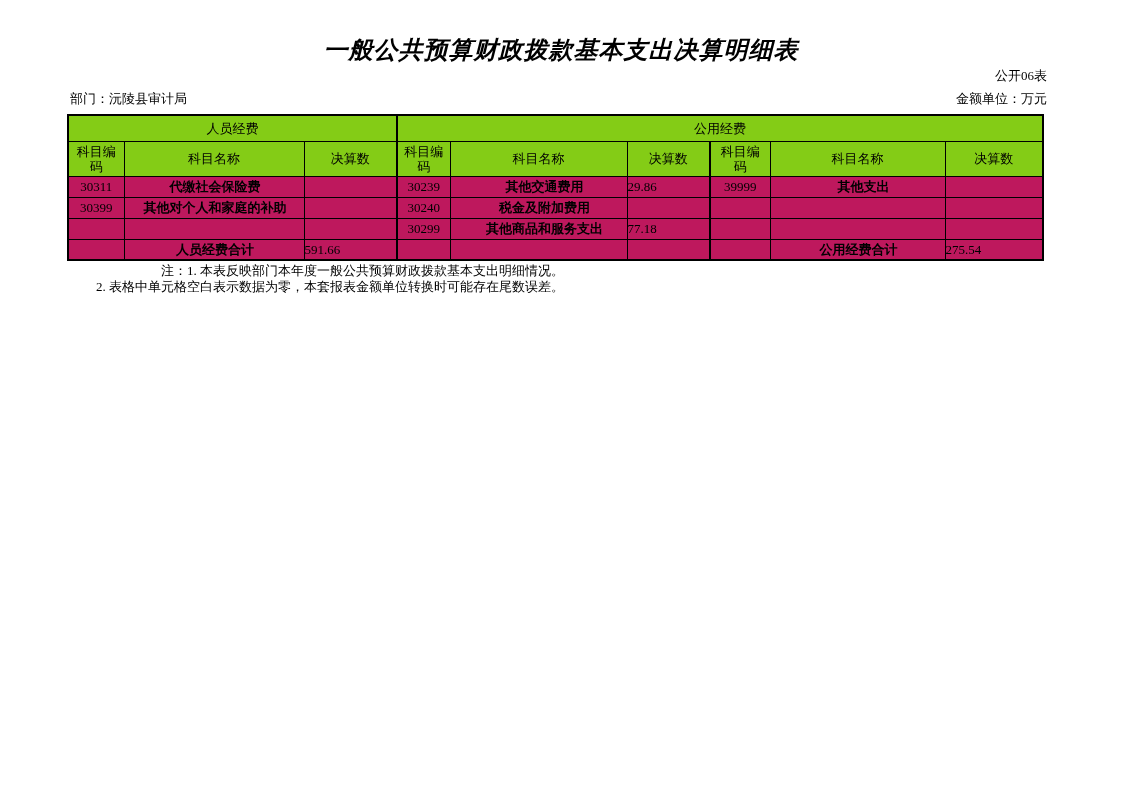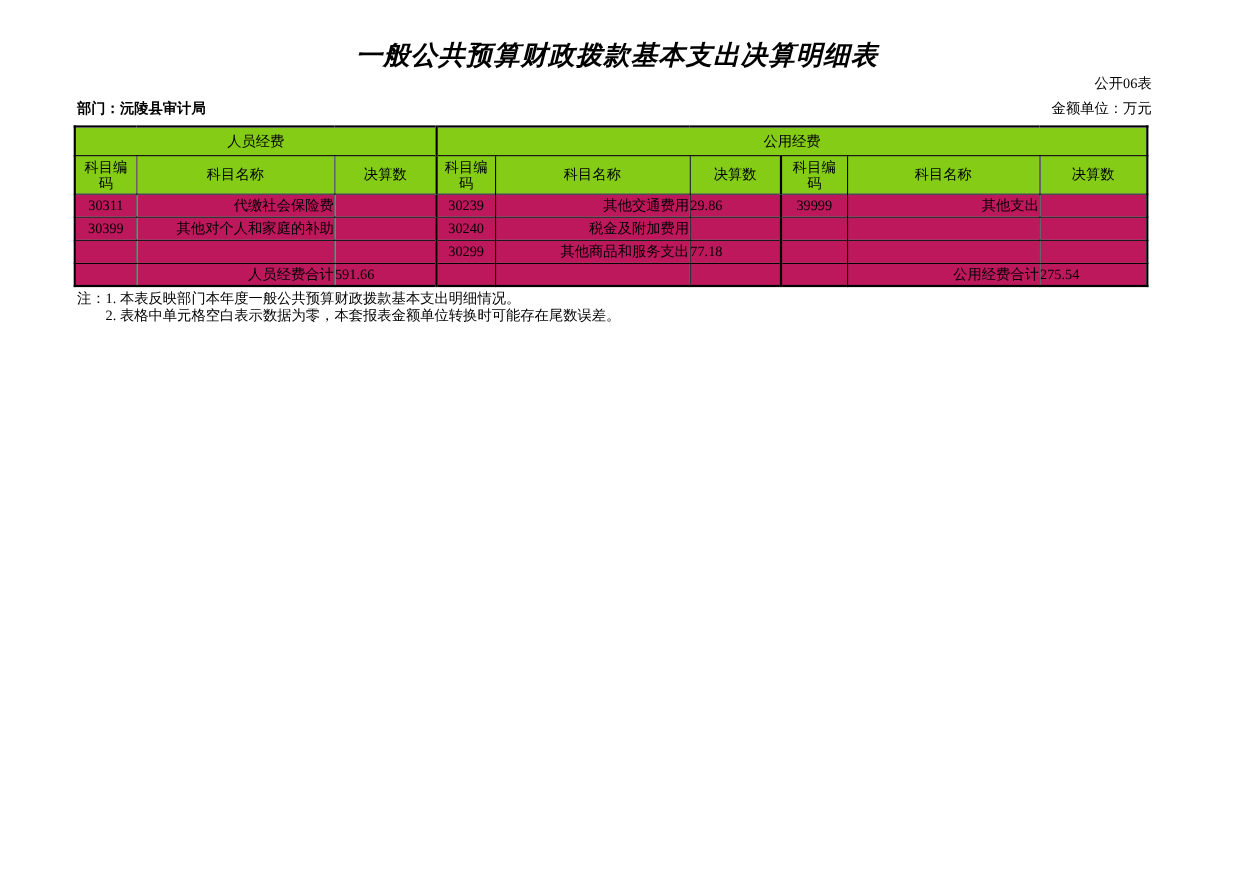--- a/index.html
+++ b/index.html
@@ -18,21 +18,20 @@
     text-align: center;
     font-size: 24px; font-weight: bold; letter-spacing: 1px; font-style: italic;
   }
   .table-code {
     position: absolute; top: 67px; right: 75px;
     font-size: 13px;
   }
   .meta-left {
     position: absolute; top: 90px; left: 70px;
     font-size: 13px;
-    font-weight: bold;
   }
   .meta-right {
     position: absolute; top: 90px; right: 75px;
     font-size: 13px;
   }
 
   table.main-table {
     position: absolute; top: 114px; left: 67px;
     width: 975px;
     border-collapse: collapse;
@@ -53,27 +52,27 @@
     text-align: center;
     padding: 0 2px;
   }
   .group-row th { height: 26px; }
   .col-head-row th { height: 35px; }
   .code-h span { display: inline-block; max-width: 3.2em; }
   .tl { border-left: 2px solid #000 !important; margin-left: 40px; }
 
   .main-table td { height: 21px; background: #be185d; }
   .c-code { text-align: center; }
-  .c-name { text-align: right; padding-left: 2px; }
+  .c-name { text-align: center; padding-left: 2px; font-weight: bold; }
   .c-name.indent { padding-left: 12px; }
   .c-num { text-align: left; padding-right: 4px; }
 
   .notes {
     position: absolute; top: 263px; left: 70px;
-    font-size: 13px; line-height: 16px;
+    font-size: 13px; line-height: 16px; text-align: right;
   }
   .note-line { white-space: nowrap; }
   .note-line.indent2 { padding-left: 26px; }
 </style>
 </head>
 <body>
 
 <div class="page">
 
   <div class="title">一般公共预算财政拨款基本支出决算明细表</div>

